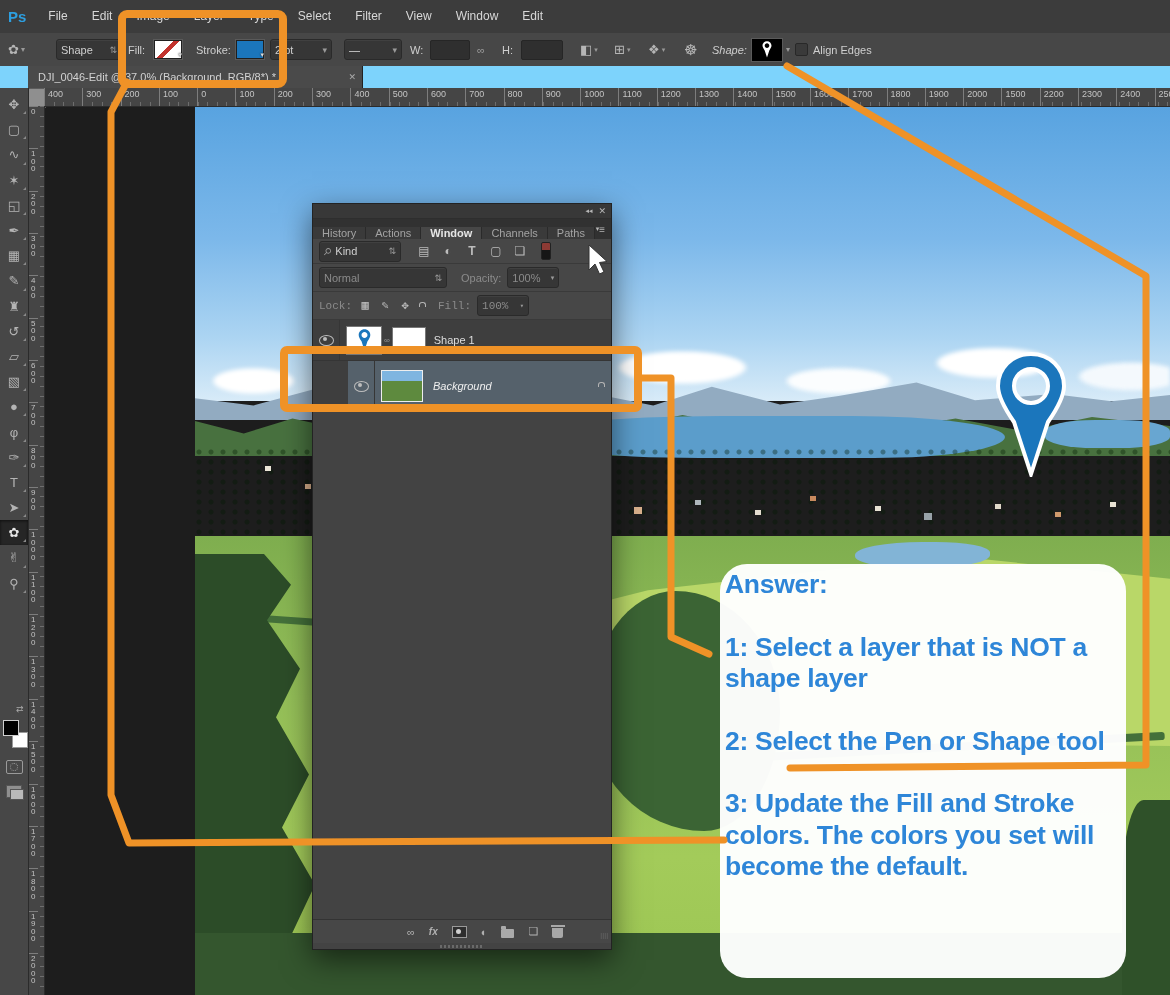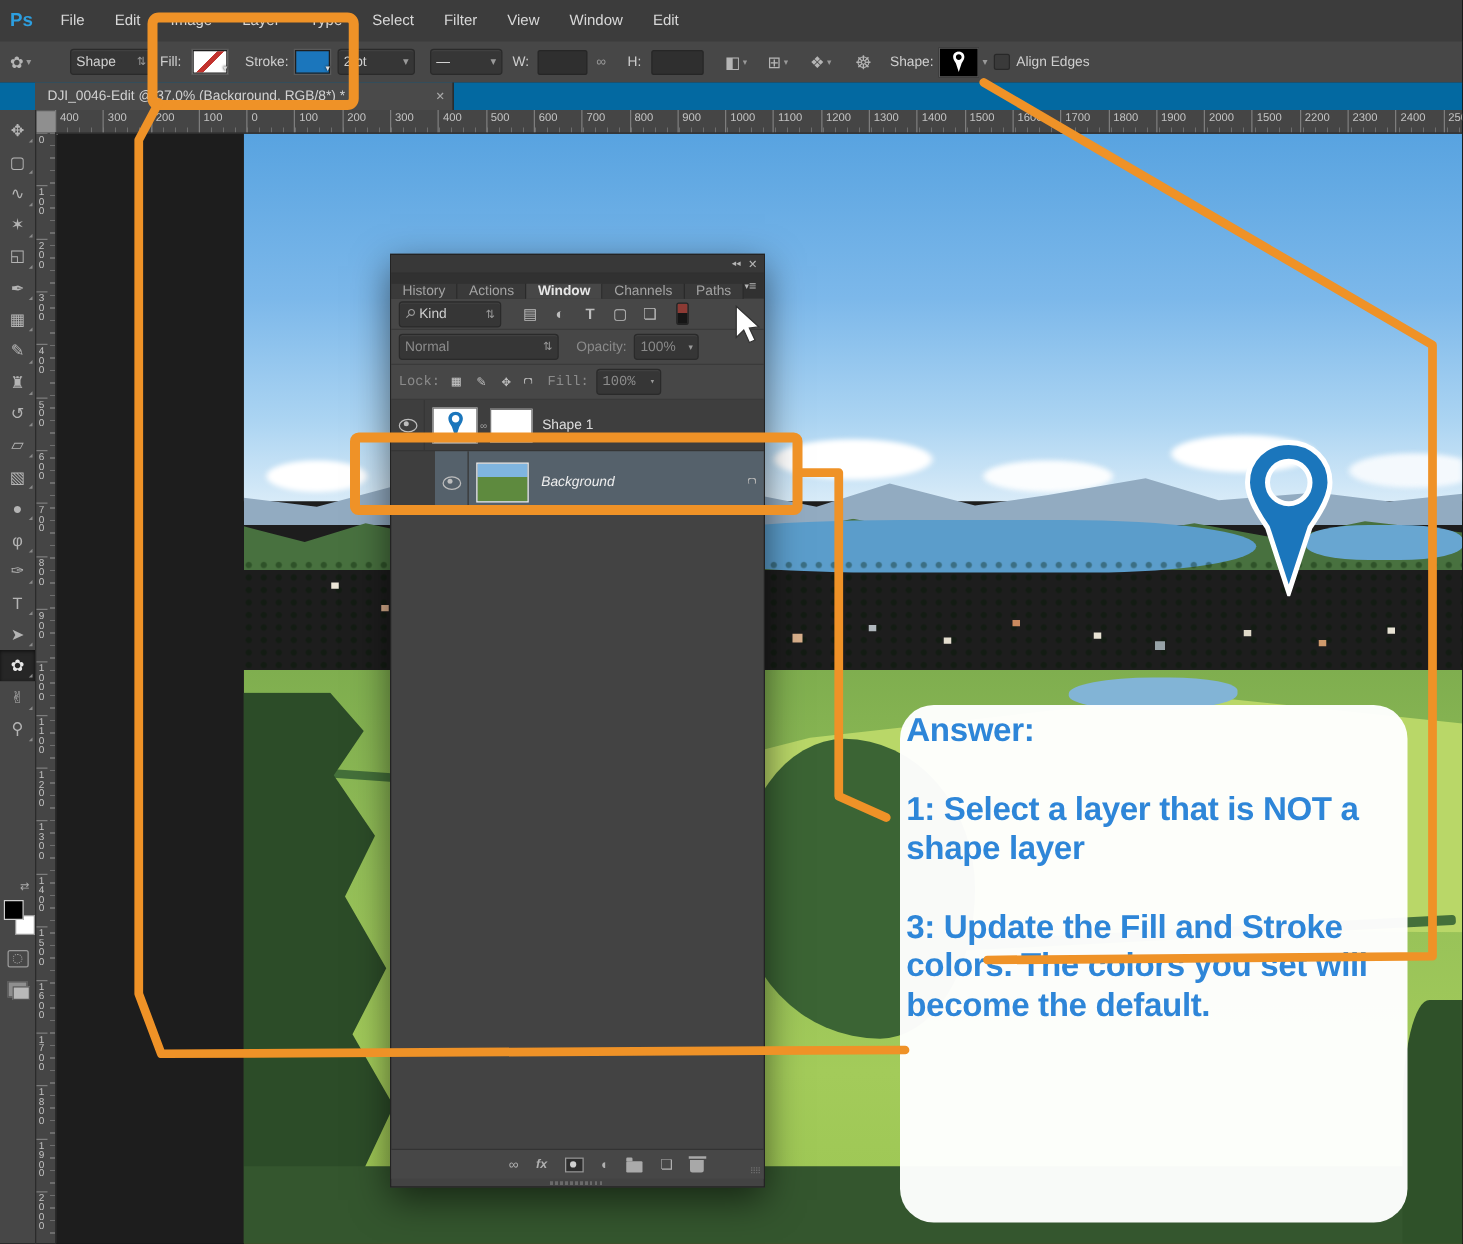--- a/index.html
+++ b/index.html
@@ -16,21 +16,21 @@
   .ob{position:absolute;top:0;height:33px;display:flex;align-items:center;}
   .combo{background:#363636;border:1px solid #2a2a2a;border-radius:3px;height:19px;display:flex;
          align-items:center;padding:0 4px;color:#cfcfcf;box-shadow:inset 0 1px rgba(255,255,255,.05);}
   .spin{color:#9a9a9a;font-size:9px;margin-left:auto;padding-left:6px;}
   .swatch{width:26px;height:17px;border:1px solid #1f1f1f;box-shadow:0 0 0 1px #5a5a5a;position:relative;}
   .swatch .dd{position:absolute;right:-1px;bottom:-1px;font-size:7px;color:#ddd;text-shadow:0 0 2px #000;}
   .nofill{background:#fff linear-gradient(135deg,transparent 44%,#c2332e 44%,#c2332e 56%,transparent 56%);}
   .inputbox{width:38px;height:18px;background:#2f2f2f;border:1px solid #262626;border-radius:2px;}
   .obtn{color:#b5b5b5;font-size:13px;margin:0 2px;}
   .checkbox{width:11px;height:11px;background:#3a3a3a;border:1px solid #282828;border-radius:2px;}
-  #tabbar{left:0;top:66px;width:1170px;height:22px;background:#0369a1;z-index:5;}
+  #tabbar{left:0;top:66px;width:1170px;height:22px;background:#7dd3fc;z-index:5;}
   #doctab{position:absolute;left:28px;top:0;width:318px;height:22px;background:#4a4a4a;border-right:1px solid #222;
           color:#d2d2d2;font-size:11px;display:flex;align-items:center;padding:0 6px 0 10px;}
   #doctab .close{margin-left:auto;color:#aaa;font-size:9px;}
   
   #ruler-corner{left:28px;top:88px;width:16px;height:18px;background:#8f8f8f;border:1px solid #5c5c5c;z-index:5;}
   #hruler{left:44px;top:88px;width:1126px;height:18px;background:#454545;border-bottom:1px solid #2b2b2b;
           display:flex;overflow:hidden;z-index:5;
           background-image:repeating-linear-gradient(90deg,#6d6d6d 0 1px,transparent 1px 9.6px);
           background-size:100% 4px;background-position:0 bottom;background-repeat:repeat-x;}
   .hlab{flex:none;width:38.3px;border-left:1px solid #7d7d7d;color:#c3c3c3;font-size:9px;padding:1px 0 0 3px;box-sizing:border-box;}
@@ -223,21 +223,21 @@
         <span class="obtn">⊞</span>
         <span style="font-size:7px;color:#999;">▾</span>
       </div>
     <div class="ob" style="left:646px;">
         <span class="obtn">❖</span>
         <span style="font-size:7px;color:#999;">▾</span>
       </div>
     <div class="ob" style="left:682px;">
         <span class="obtn" style="font-size:15px;">☸</span>
       </div>
-    <div class="ob" style="left:712px;">
+    <div class="ob" style="left:712px;font-style:italic;">
         <span>Shape:</span>
       </div>
     <div class="ob" style="left:751px;">
       <div style="width:30px;height:22px;background:#000;border:1px solid #5a5a5a;display:flex;align-items:center;justify-content:center;">
         <svg width="10" height="17" viewBox="0 0 72 125">
           <path d="M36,2 C17,2 3,16 3,34 C3,45 10,57 19,70 L36,122 L53,70 C62,57 69,45 69,34 C69,16 55,2 36,2 Z M36,17 C45.4,17 53,24.6 53,34 C53,43.4 45.4,51 36,51 C26.6,51 19,43.4 19,34 C19,24.6 26.6,17 36,17 Z" fill="#fff" fill-rule="evenodd"></path>
         </svg>
       </div>
       <span style="font-size:8px;color:#999;margin-left:3px;">▾</span>
     </div>
@@ -414,20 +414,21 @@
   </div>
 
   <svg id="map-pin" class="abs" width="72" height="125" viewBox="0 0 72 125">
     <path d="M36,2 C17,2 3,16 3,34 C3,45 10,57 19,70 L36,122 L53,70 C62,57 69,45 69,34 C69,16 55,2 36,2 Z M36,17 C45.4,17 53,24.6 53,34 C53,43.4 45.4,51 36,51 C26.6,51 19,43.4 19,34 C19,24.6 26.6,17 36,17 Z" fill-rule="evenodd" stroke="#ffffff" stroke-width="4" fill="#1b76bc"></path>
   </svg>
 
   <div id="answer-box" class="abs" style="color: rgb(46, 134, 216); border-radius: 27px;">
 
   <p>Answer:</p>
       <p>1: Select a layer that is NOT a shape layer</p>
+      <p>2: Select the Pen or Shape tool</p>
       <p>3: Update the Fill and Stroke colors. The colors you set will become the default.</p>
     </div>
 
   <div id="layers-panel" class="abs">
     <div id="lp-header">
       <span>◂◂</span>
       <span style="font-size:9px;">✕</span>
     </div>
     <div id="lp-tabs">
       <div style="display:flex;align-items:flex-end;">

